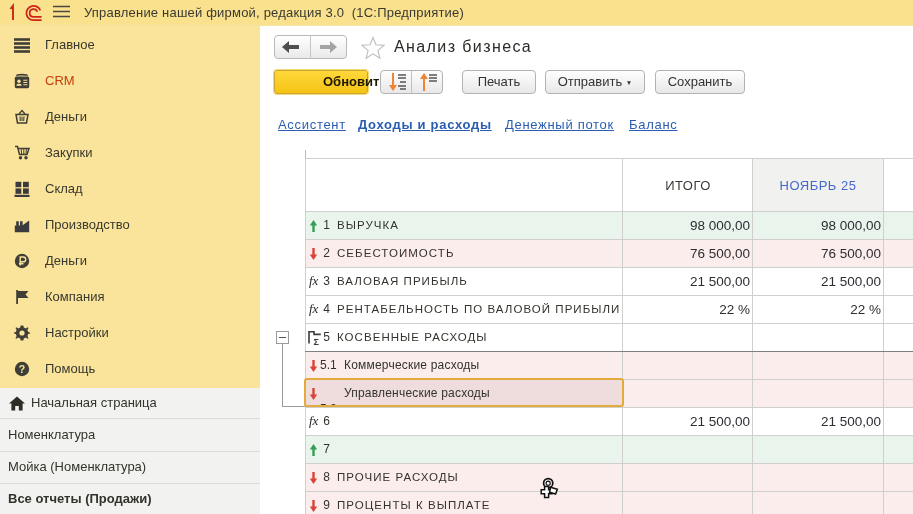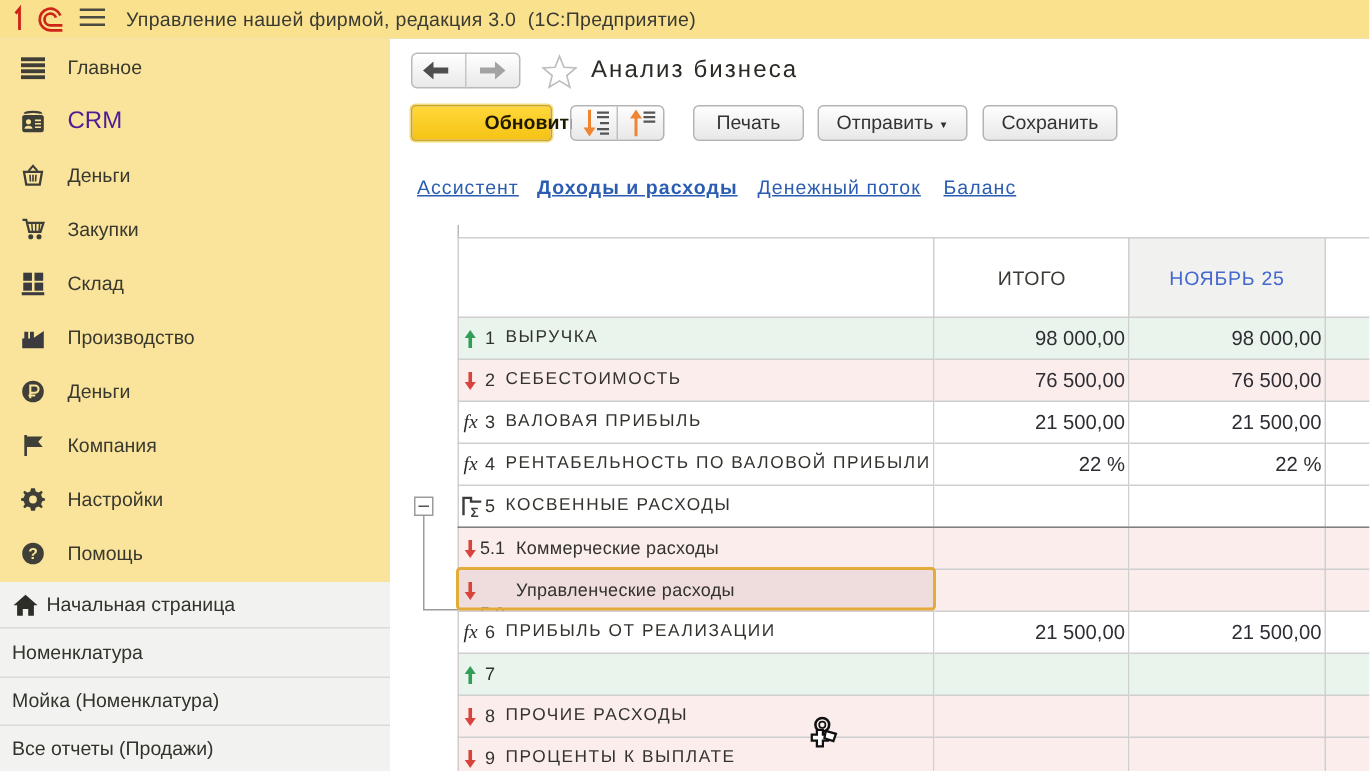--- a/index.html
+++ b/index.html
@@ -61,21 +61,21 @@
 <div class="abs" style="left:45px; top:27px; height:36px; line-height:36px; font-size:13px; color:#38382e;">Главное</div>
 <div class="abs" style="left:14px; top:73px; width:16px; height:16px;"><svg width="16" height="16" viewBox="0 0 16 16">
       <path d="M2.5,2.8 C2.5,1.2 13.5,1.2 13.5,2.8" fill="none" stroke="#3f3f37" stroke-width="1.6"></path>
       <rect x="0.8" y="3.6" width="14.4" height="11.6" rx="1.6" fill="#3f3f37"></rect>
       <circle cx="5" cy="8.2" r="1.7" fill="#fae49b"></circle>
       <path d="M2.3,12.8 C2.3,10.2 7.7,10.2 7.7,12.8 Z" fill="#fae49b"></path>
       <g stroke="#fae49b" stroke-width="1.1">
         <path d="M9.3,7.2 H13.3 M9.3,9.5 H13.3 M9.3,11.8 H13.3"></path>
       </g>
     </svg></div>
-<div class="abs" style="left:45px; top:63px; height:36px; line-height:36px; font-size:16px; color:#4c1d95;">CRM</div>
+<div class="abs" style="left:45px; top:63px; height:36px; line-height:36px; font-size:13px; color:#c2410c;">CRM</div>
 <div class="abs" style="left:14px; top:109px; width:16px; height:16px;"><svg width="16" height="16" viewBox="0 0 16 16">
       <path d="M2,5.5 L14,5.5 L12.5,14 L3.5,14 Z" fill="none" stroke="#3f3f37" stroke-width="1.5"></path>
       <path d="M5,5 L8,1.5 L11,5" fill="none" stroke="#3f3f37" stroke-width="1.3"></path>
       <g stroke="#3f3f37" stroke-width="1.1">
         <path d="M6,7.5 L6.3,12 M10,7.5 L9.7,12 M8,7.5 L8,12"></path>
       </g>
     </svg></div>
 <div class="abs" style="left:45px; top:99px; height:36px; line-height:36px; font-size:13px; color:#38382e;">Деньги</div>
 <div class="abs" style="left:14px; top:145px; width:16px; height:16px;"><svg width="16" height="16" viewBox="0 0 16 16">
       <path d="M1,1.5 L3.5,1.5 L5.5,9.5 L13,9.5 L15,3.5 L4,3.5" fill="none" stroke="#3f3f37" stroke-width="1.5"></path>
@@ -124,21 +124,21 @@
 <div class="abs" style="left:45px; top:351px; height:36px; line-height:36px; font-size:13px; color:#38382e;">Помощь</div>
 <div class="abs" style="left:9px; top:396px; width:16px; height:15px;"><svg width="16" height="15" viewBox="0 0 16 15">
       <path d="M8,0.5 L16,7.5 L13.6,7.5 L13.6,14.5 L9.8,14.5 L9.8,10 L6.2,10 L6.2,14.5 L2.4,14.5 L2.4,7.5 L0,7.5 Z" fill="#2e2e28"></path>
     </svg></div>
 <div class="abs" style="left:31px; top:388px; width:212px; height:30px; line-height:30px; font-size:13px; color:#33332c;">Начальная страница</div>
 <div class="abs" style="left:0px; top:418px; width:260px; height:1px; background:#dadad8;"></div>
 <div class="abs" style="left:8px; top:418px; width:235px; height:33px; line-height:33px; font-size:13px; color:#33332c;">Номенклатура</div>
 <div class="abs" style="left:0px; top:451px; width:260px; height:1px; background:#dadad8;"></div>
 <div class="abs" style="left:8px; top:451px; width:235px; height:32px; line-height:32px; font-size:13px; color:#33332c;">Мойка (Номенклатура)</div>
 <div class="abs" style="left:0px; top:483px; width:260px; height:1px; background:#dadad8;"></div>
-<div class="abs" style="left:8px; top:483px; width:235px; height:31px; line-height:31px; font-size:13px; color:#33332c;">Все отчеты (Продажи)</div>
+<div class="abs" style="left:8px; top:483px; width:235px; height:31px; line-height:31px; font-size:13px; color:#33332c;font-weight:bold;">Все отчеты (Продажи)</div>
 
 <div id="content" class="abs">
 
   <div class="navgrp abs"></div>
   <div class="navdiv abs"></div>
   <svg class="abs" style="left:22px; top:15px;" width="17" height="12" viewBox="0 0 17 12">
     <path d="M0,6 L7,0 L7,4 L17,4 L17,8 L7,8 L7,12 Z" fill="#4e4e4e"></path>
   </svg>
   <svg class="abs" style="left:60px; top:15px;" width="17" height="12" viewBox="0 0 17 12">
     <path d="M17,6 L10,0 L10,4 L0,4 L0,8 L10,8 L10,12 Z" fill="#a3a3a3"></path>
@@ -242,21 +242,20 @@
     </svg>
     <span class="abs" style="left:14px; width:21px; text-align:left; top:16px; line-height:27px; font-size:12px; color:#33332e;">5.2</span>
     <span class="abs" style="left:38px; top:0; line-height:27px; font-size:12px; letter-spacing:0.2px; color:#33332e;">Управленческие расходы</span>
   </div>
 <div class="abs" style="left:623px; top:380px; width:130px; height:28px; background:#fbedec; border-right:1px solid #cfcfcf; border-bottom:1px solid #cfcfcf; line-height:27px; text-align:right; padding-right:2px; font-size:13.5px; color:#2d2d33;"></div>
 <div class="abs" style="left:753px; top:380px; width:131px; height:28px; background:#fbedec; border-right:1px solid #cfcfcf; border-bottom:1px solid #cfcfcf; line-height:27px; text-align:right; padding-right:2px; font-size:13.5px; color:#2d2d33;"></div>
 <div class="abs" style="left:884px; top:380px; width:29px; height:28px; background:#fbedec; border-bottom:1px solid #cfcfcf;"></div>
 <div class="abs" style="left:305px; top:408px; width:318px; height:28px; background:#ffffff; border-left:1px solid #cfcfcf; border-right:1px solid #cfcfcf; border-bottom:1px solid #cfcfcf; overflow:hidden; white-space:nowrap;">
     <span class="abs" style="left:3px; top:0; line-height:26px; font-size:13px; font-style:italic; font-family:'Liberation Serif',serif; color:#26262b;">fx</span>
     <span class="abs" style="left:13px; width:11px; text-align:right; top:0; line-height:27px; font-size:12px; color:#33332e;">6</span>
-    <span class="abs" style="left:31px; top:0; line-height:27px; font-size:11.5px; letter-spacing:1.05px; color:#33332e;">ПРИБЫЛЬ ОТ РЕАЛИЗАЦИИ</span>
   </div>
 <div class="abs" style="left:623px; top:408px; width:130px; height:28px; background:#ffffff; border-right:1px solid #cfcfcf; border-bottom:1px solid #cfcfcf; line-height:27px; text-align:right; padding-right:2px; font-size:13.5px; color:#2d2d33;">21 500,00</div>
 <div class="abs" style="left:753px; top:408px; width:131px; height:28px; background:#ffffff; border-right:1px solid #cfcfcf; border-bottom:1px solid #cfcfcf; line-height:27px; text-align:right; padding-right:2px; font-size:13.5px; color:#2d2d33;">21 500,00</div>
 <div class="abs" style="left:884px; top:408px; width:29px; height:28px; background:#ffffff; border-bottom:1px solid #cfcfcf;"></div>
 <div class="abs" style="left:305px; top:436px; width:318px; height:28px; background:#e9f5ec; border-left:1px solid #cfcfcf; border-right:1px solid #cfcfcf; border-bottom:1px solid #cfcfcf; overflow:hidden; white-space:nowrap;">
     <svg class="abs" style="left:3px; top:8px;" width="9" height="12" viewBox="0 0 9 12">
       <path d="M4.5,0 L8.2,5.4 L5.7,5.4 L5.7,12 L3.3,12 L3.3,5.4 L0.8,5.4 Z" fill="#339e58"></path>
     </svg>
     <span class="abs" style="left:13px; width:11px; text-align:right; top:0; line-height:27px; font-size:12px; color:#33332e;">7</span>
   </div>

